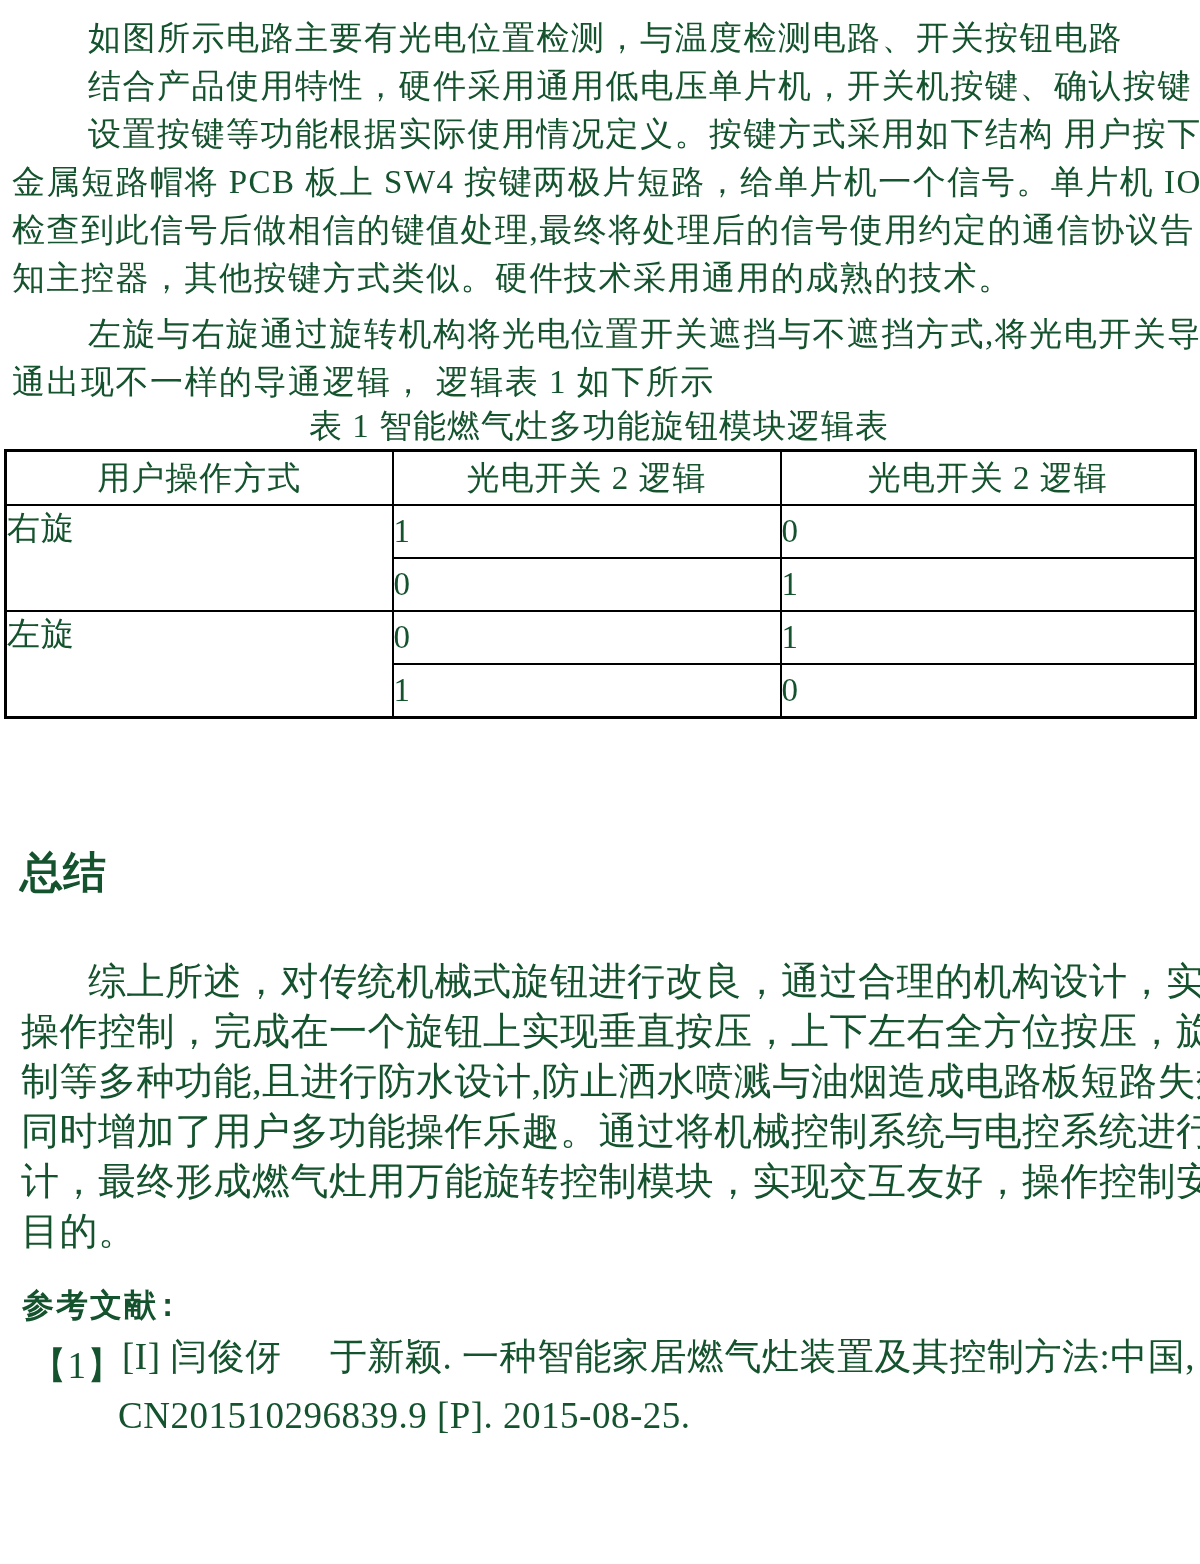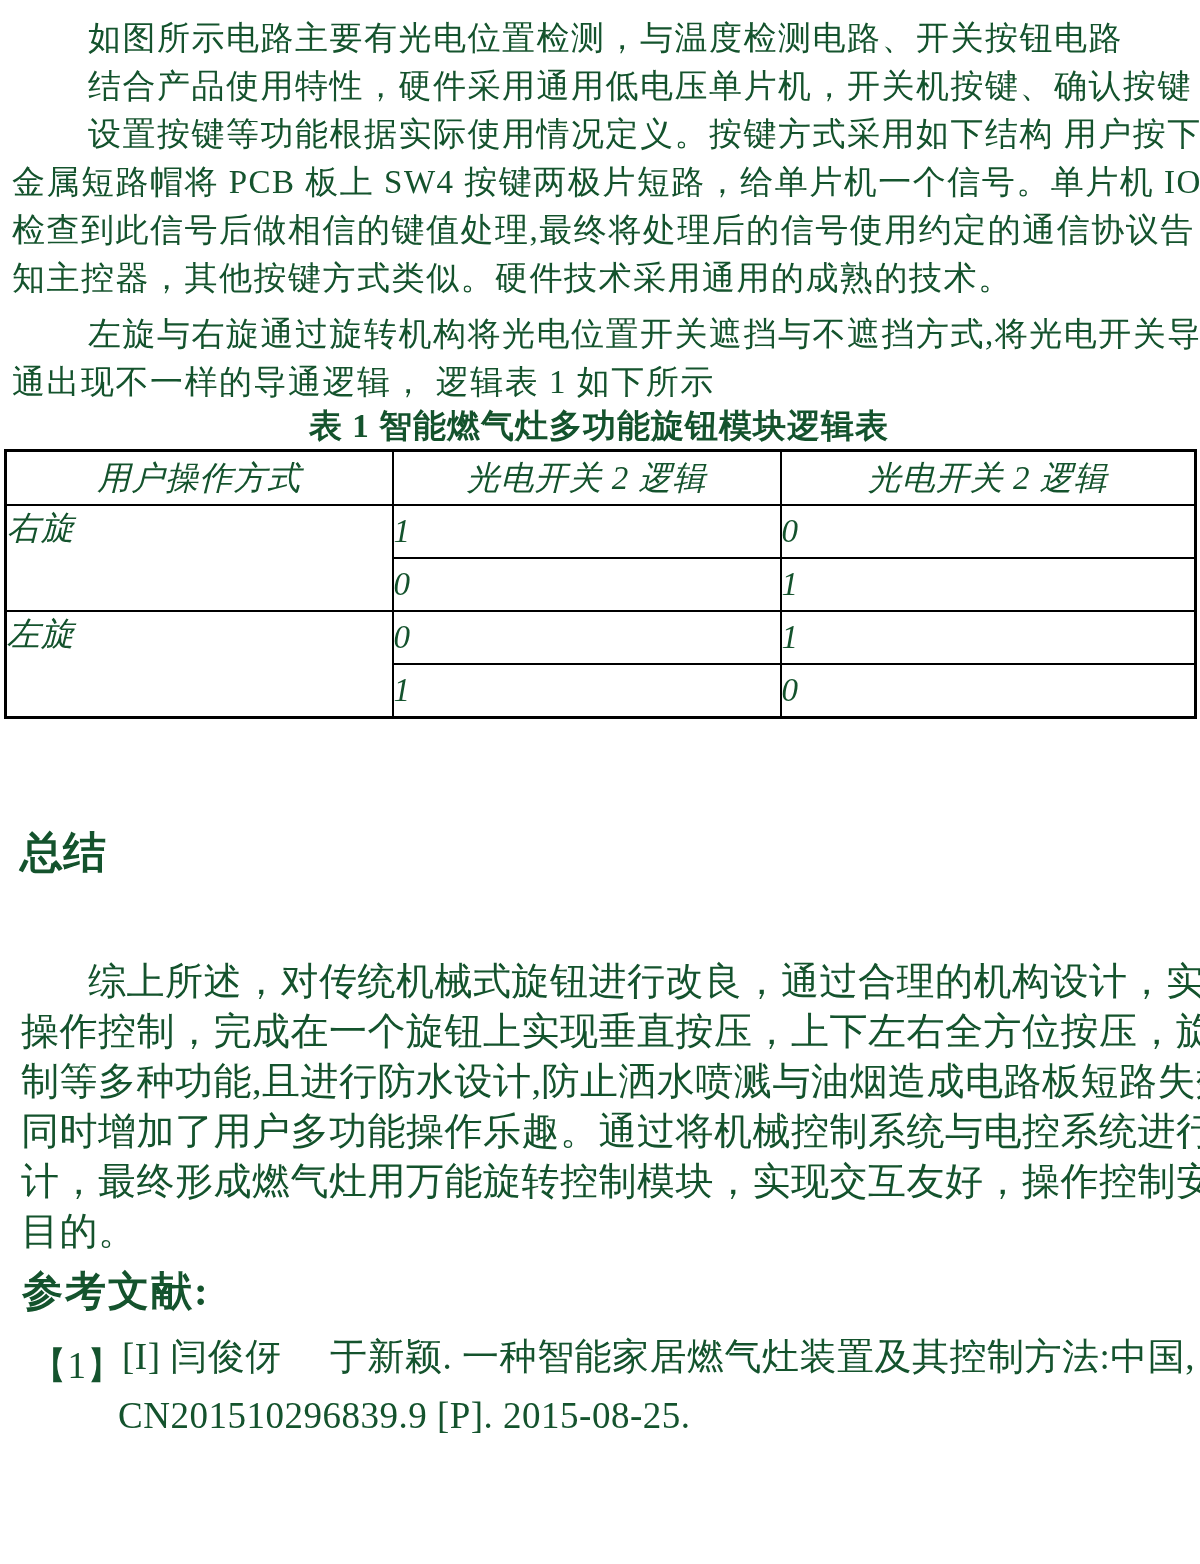--- a/index.html
+++ b/index.html
@@ -10,41 +10,41 @@
     background:#ffffff;
     color:#14532d;
     font-family:"Liberation Serif","DejaVu Serif",serif;
     overflow:hidden;
   }
   .abs{position:absolute;}
   .body-text{font-size:33px;line-height:48px;letter-spacing:1.5px;white-space:nowrap;}
   .body-text .line{height:48px;}
   .line.indent{padding-left:76px;}
   .caption{
-    font-size:33px;letter-spacing:1px;text-align:center;white-space:nowrap;font-weight:bold;
+    font-size:33px;letter-spacing:1px;text-align:center;white-space:nowrap;
   }
   table.logic{
     border-collapse:collapse;
     width:1190px;
     table-layout:fixed;
     border:3px solid #000;
     font-size:33px;
   }
   table.logic th, table.logic td{
     border:2px solid #000;
     font-weight:normal;
     letter-spacing:1px;
   }
   table.logic th{height:50px;text-align:center;vertical-align:middle;}
   table.logic td{height:51px;padding:0;}
   td.lbl{vertical-align:top;padding:8px 0 0 75px;}
   td.num{vertical-align:middle;padding-left:86px;font-family:"Liberation Serif","DejaVu Serif",serif;}
   .hd{
-    font-family:Liberation Serif, serif;
-    font-weight:700;white-space:nowrap;
+    font-family:Liberation Mono, monospace;
+    font-weight:700;white-space:nowrap;margin-top:20px;
   }
   .summary-text{font-size:38px;line-height:50px;letter-spacing:0.5px;white-space:nowrap;}
   .summary-text .line{height:50px;}
   .summary-text .line.indent{padding-left:67px;}
   .ref-text{font-size:37px;letter-spacing:0.5px;white-space:nowrap;}
 </style>
 </head>
 <body>
 
 <div id="page">
@@ -58,21 +58,21 @@
     <div class="line">知主控器，其他按键方式类似。硬件技术采用通用的成熟的技术。</div>
   </div>
 
   <div class="abs body-text" style="top:310px;left:12px;">
     <div class="line indent">左旋与右旋通过旋转机构将光电位置开关遮挡与不遮挡方式,将光电开关导</div>
     <div class="line">通出现不一样的导通逻辑， 逻辑表 1 如下所示</div>
   </div>
 
   <div class="abs caption" style="top:404px;left:4px;width:1190px;">表 1  智能燃气灶多功能旋钮模块逻辑表</div>
 
-  <table class="logic abs" style="top:449px;left:4px;font-style:italic;">
+  <table class="logic abs" style="top:449px;left:4px;">
     <colgroup>
       <col style="width:387px">
         <col style="width:388px">
         <col style="width:415px">
     </colgroup>
     <thead>
       <tr>
         <th>用户操作方式</th>
         <th>光电开关 2 逻辑</th>
         <th>光电开关 2 逻辑</th>
@@ -104,21 +104,21 @@
 
   <div class="abs summary-text" style="top:956px;left:21px;">
     <div class="line indent">综上所述，对传统机械式旋钮进行改良，通过合理的机构设计，实现多功能</div>
     <div class="line">操作控制，完成在一个旋钮上实现垂直按压，上下左右全方位按压，旋转调节控</div>
     <div class="line">制等多种功能,且进行防水设计,防止洒水喷溅与油烟造成电路板短路失效问题，</div>
     <div class="line">同时增加了用户多功能操作乐趣。通过将机械控制系统与电控系统进行一体化设</div>
     <div class="line">计，最终形成燃气灶用万能旋转控制模块，实现交互友好，操作控制安全可靠的</div>
     <div class="line">目的。</div>
   </div>
 
-  <div class="abs hd" style="top:1264px;left:22px;font-size:41px;letter-spacing:2px;">参考文献:</div>
+  <div class="abs hd" style="top:1264px;left:22px;font-size:32px;letter-spacing:2px;">参考文献:</div>
 
   <div>
     <div class="abs ref-text" style="top:1341px;left:30px;">【1】</div>
     <div class="abs ref-text" style="top:1332px;left:122px;">[I] 闫俊伢　 于新颖.  一种智能家居燃气灶装置及其控制方法:中国,</div>
     <div class="abs ref-text" style="top:1394px;left:118px;">CN201510296839.9 [P].  2015-08-25.</div>
   </div>
 
 </div>
 
 </body></html>

